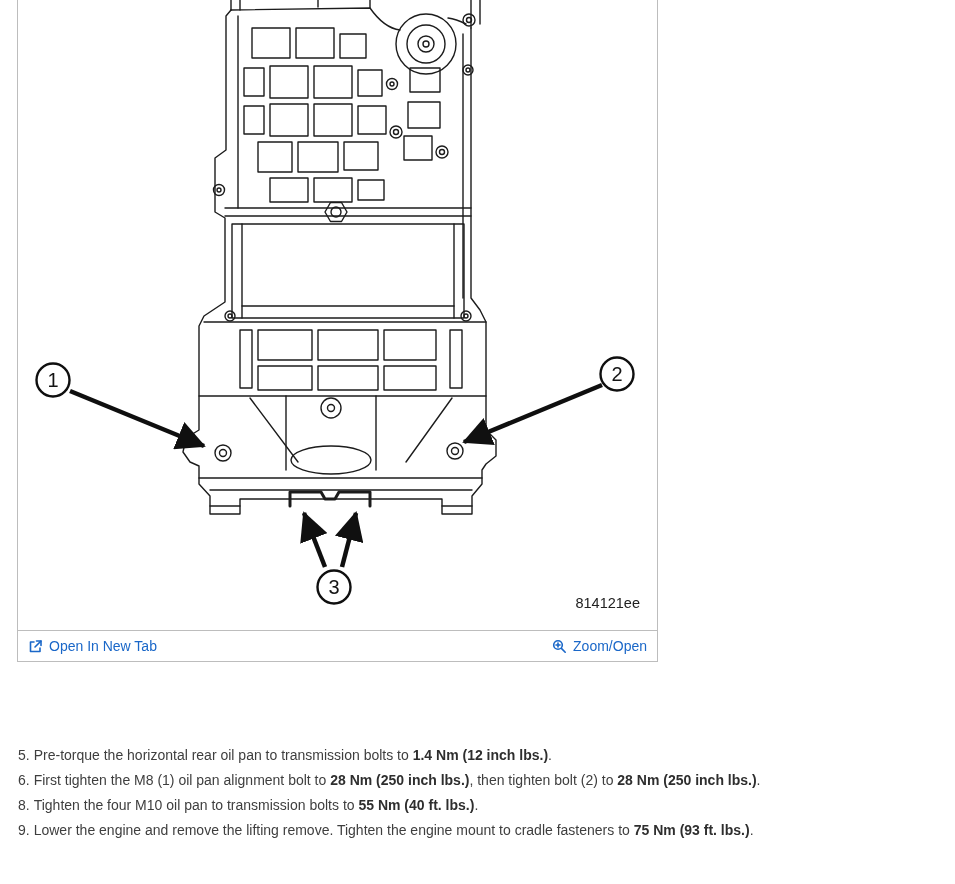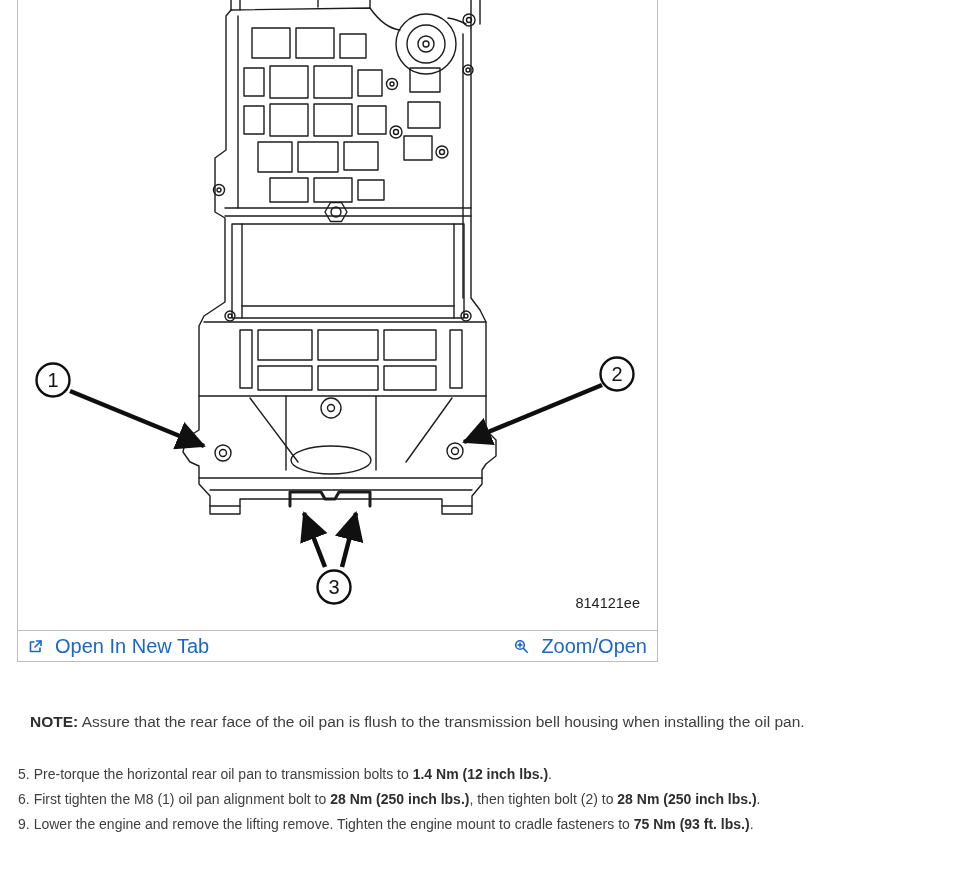--- a/index.html
+++ b/index.html
@@ -30,22 +30,22 @@
   .diagram .fig-code   { font-size:14.5px; fill:#222; }
 
   .figure-toolbar {
     height:31px;
     border-top:1px solid #bdbdbd;
     display:flex; justify-content:space-between; align-items:center;
     padding:0 10px;
     background:#fff;
   }
   .tool-link {
-    display:inline-flex; align-items:center; gap:12px;
-    color:#1a67c8; font-size:20px; text-decoration:none; cursor:pointer;
+    display:inline-flex; align-items:center; gap:6px;
+    color:#1a67c8; font-size:14px; text-decoration:none; cursor:pointer;
     line-height:1;
   }
   .tool-link svg { display:block; }
 
   
   .content { position:absolute; left:0; top:712px; width:955px; }
   .note { margin-left:30px; font-size:15.5px; line-height:19px; color:#3e3e3e; }
   .note b { color:#2e2e2e; }
   .steps { margin-top:31px; margin-left:18px; }
   .step { font-size:14px; line-height:25px; color:#3e3e3e; white-space:nowrap; }
@@ -207,20 +207,20 @@
         <circle cx="6" cy="6" r="4.3"></circle>
         <path d="M9.4,9.4 L13.2,13.2"></path>
         <path d="M4,6 H8 M6,4 V8"></path>
       </svg>
       <span>Zoom/Open</span>
     </a>
   </div>
 </div>
 
 <div class="content">
-  <p class="note"><b>NOTE:</b> <span>Assure that the rear face of the oil pan is flush to the transmission bell housing when installing the oil pan.</span></p>
 
   <div class="steps">
     <div class="step"><span class="num">5.</span><span><span>Pre-torque the horizontal rear oil pan to transmission bolts to </span><span class="b">1.4 Nm (12 inch lbs.)</span><span>.</span></span></div>
     <div class="step"><span class="num">6.</span><span><span>First tighten the M8 (1) oil pan alignment bolt to </span><span class="b">28 Nm (250 inch lbs.)</span><span>, then tighten bolt (2) to </span><span class="b">28 Nm (250 inch lbs.)</span><span>.</span></span></div>
+    <div class="step"><span class="num">8.</span><span><span>Tighten the four M10 oil pan to transmission bolts to </span><span class="b">55 Nm (40 ft. lbs.)</span><span>.</span></span></div>
     <div class="step"><span class="num">9.</span><span><span>Lower the engine and remove the lifting remove. Tighten the engine mount to cradle fasteners to </span><span class="b">75 Nm (93 ft. lbs.)</span><span>.</span></span></div>
   </div>
 </div>
 
 </body></html>

